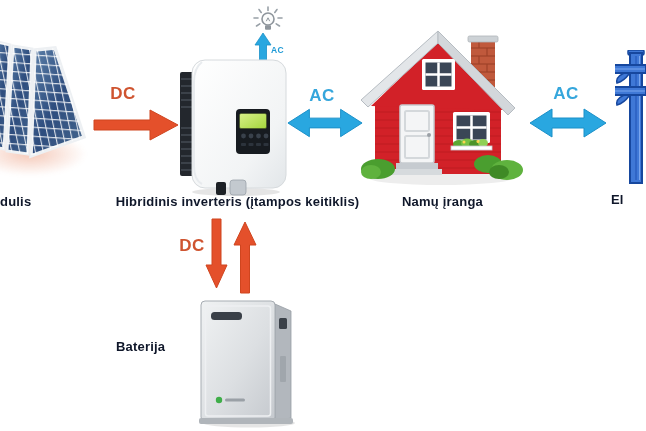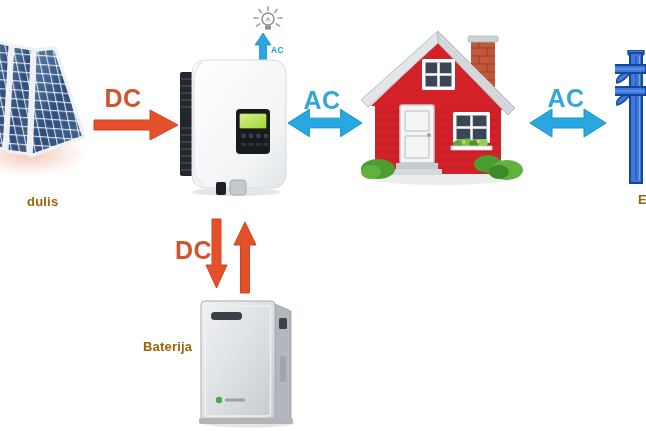--- a/index.html
+++ b/index.html
@@ -1,25 +1,25 @@
 <!DOCTYPE html>
 <html><head>
 <meta charset="utf-8">
 <style>
   html,body{margin:0;padding:0;background:#fff;}
   .stage{
     position:relative;width:646px;height:431px;background:#fff;overflow:hidden;
     font-family:"Liberation Sans", sans-serif;
   }
   .node-label{
-    position:absolute;font-weight:bold;font-size:13px;color:#a16207;
-    white-space:nowrap;letter-spacing:.2px;padding-left:27px;
+    position:absolute;font-weight:bold;font-size:13px;color:#0f172a;
+    white-space:nowrap;letter-spacing:.2px;
   }
   .flow-label{
-    position:absolute;font-weight:bold;font-size:25px;text-align:center;
+    position:absolute;font-weight:bold;font-size:17px;text-align:center;
     white-space:nowrap;letter-spacing:.5px;
   }
   .flow-label.dc{color:#cf5430;}
   .flow-label.ac{color:#35a6dc;}
   .flow-label.ac-small{font-size:8.5px;letter-spacing:.3px;color:#1f9ad6;text-align:left;}
   .center{text-align:center;}
   
   .solar-glow{
     position:absolute;left:-8px;top:132px;width:95px;height:44px;
     background:radial-gradient(ellipse at 40% 50%, rgba(224,90,40,.33), rgba(224,90,40,0) 70%);
@@ -132,20 +132,21 @@
     <g fill="#2c333c">
       <rect x="69" y="87" width="5" height="3" rx="0.8"></rect>
       <rect x="76.5" y="87" width="5" height="3" rx="0.8"></rect>
       <rect x="84" y="87" width="5" height="3" rx="0.8"></rect>
       <rect x="91.5" y="87" width="5" height="3" rx="0.8"></rect>
     </g>
 
     <rect x="44" y="126" width="10" height="13" rx="2" fill="#1d2126"></rect>
     <rect x="58" y="124" width="16" height="15" rx="3" fill="#c3c9cf" stroke="#9aa2a9" stroke-width="0.8"></rect>
   </svg>
+  <div class="node-label center" style="left:95px;top:194px;width:285px">Hibridinis inverteris (įtampos keitiklis)</div>
 
   <div class="flow-label ac" style="left:299px;top:86px;width:46px">AC</div>
   <svg style="left:286px;top:105px;width:78px;height:36px" viewBox="0 0 80 36">
     <polygon points="2,18 24,4 24,13 56,13 56,4 78,18 56,32 56,23 24,23 24,32" fill="#29a7e0" stroke="#1b90c8" stroke-width="1"></polygon>
   </svg>
 
   <svg style="left:361px;top:28px;width:162px;height:160px" viewBox="0 0 162 160">
     <ellipse cx="80" cy="150" rx="72" ry="7" fill="rgba(0,0,0,0.07)"></ellipse>
 
     <g>
@@ -207,20 +208,21 @@
       <circle cx="117" cy="113.5" r="1.5" fill="#ffd54f"></circle>
     </g>
     <rect x="90" y="118" width="41" height="4" fill="#ffffff" stroke="#c6cbd0" stroke-width="0.8"></rect>
 
     <ellipse cx="17" cy="141" rx="17" ry="10" fill="#4a9e2f"></ellipse>
     <ellipse cx="10" cy="144" rx="10" ry="7" fill="#5fb23e"></ellipse>
     <ellipse cx="127" cy="136" rx="14" ry="9" fill="#4a9e2f"></ellipse>
     <ellipse cx="146" cy="142" rx="16" ry="10" fill="#5fb23e"></ellipse>
     <ellipse cx="138" cy="144" rx="10" ry="7" fill="#3f8a26"></ellipse>
   </svg>
+  <div class="node-label center" style="left:390px;top:194px;width:105px">Namų įranga</div>
 
   <div class="flow-label ac" style="left:543px;top:84px;width:46px">AC</div>
   <svg style="left:528px;top:105px;width:80px;height:36px" viewBox="0 0 80 36">
     <polygon points="2,18 24,4 24,13 56,13 56,4 78,18 56,32 56,23 24,23 24,32" fill="#29a7e0" stroke="#1b90c8" stroke-width="1"></polygon>
   </svg>
 
   <svg style="left:615px;top:50px;width:31px;height:138px" viewBox="0 0 31 138">
     <rect x="13" y="0" width="16" height="5" rx="1.5" fill="#3f78d6" stroke="#16479e" stroke-width="1.5"></rect>
     <rect x="15" y="3" width="12" height="130" fill="#3f78d6" stroke="#16479e" stroke-width="2"></rect>
     <line x1="21" y1="6" x2="21" y2="130" stroke="#2b5fc0" stroke-width="1.5"></line>

